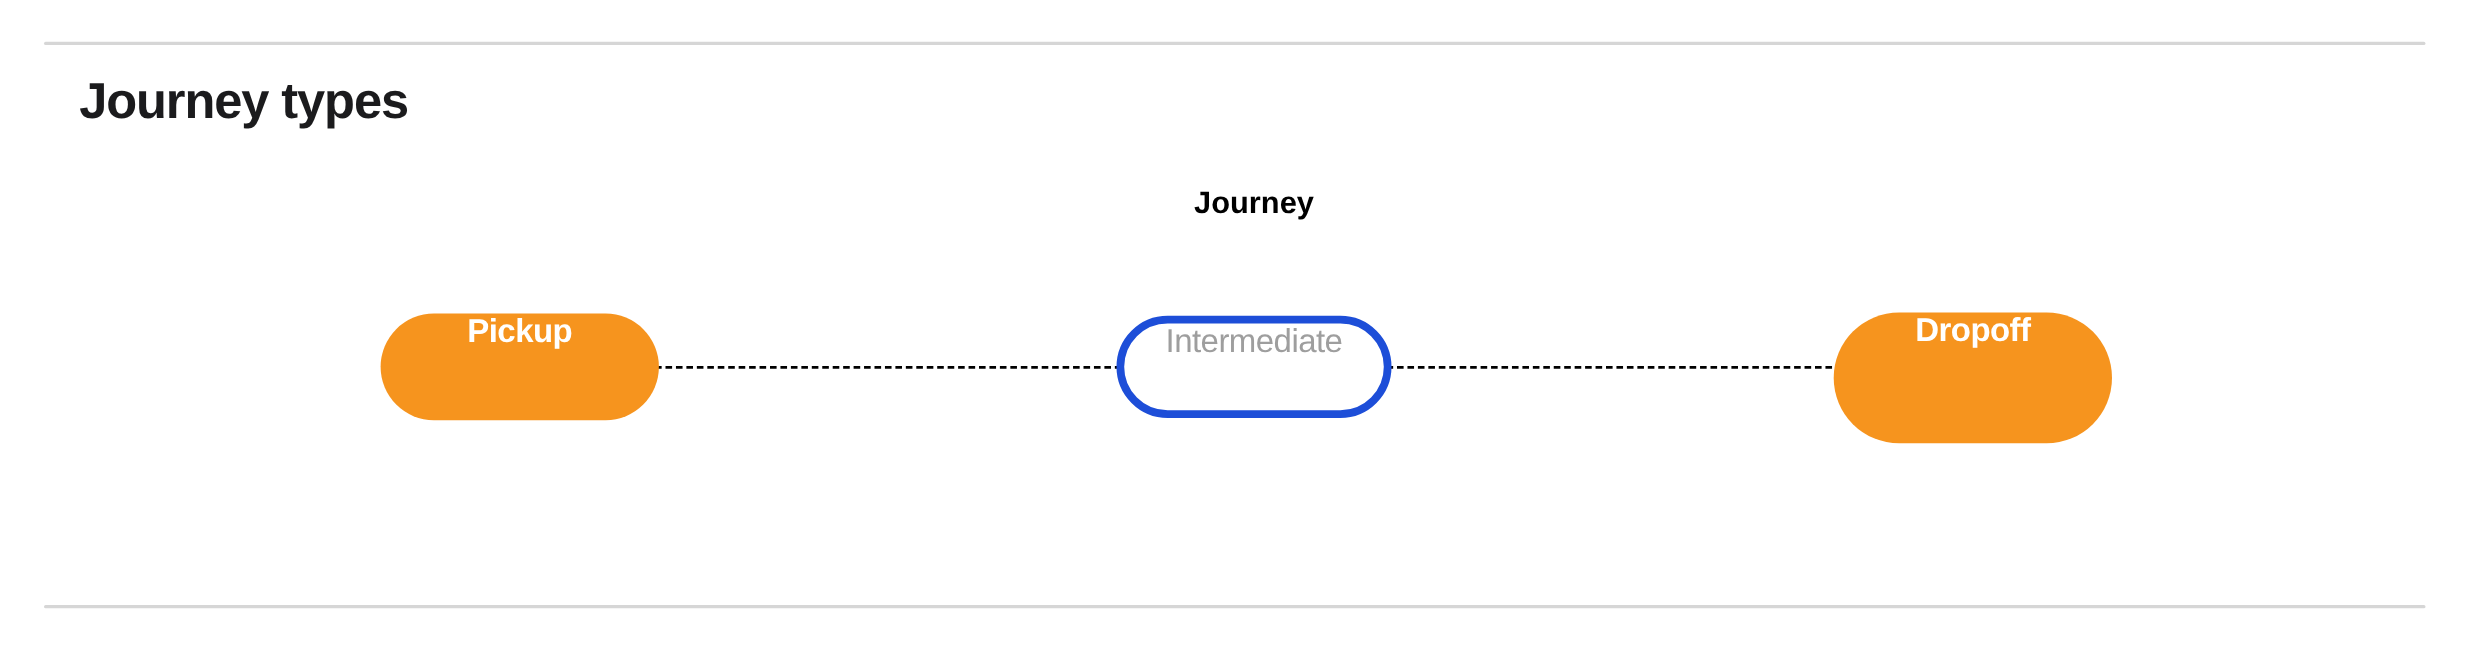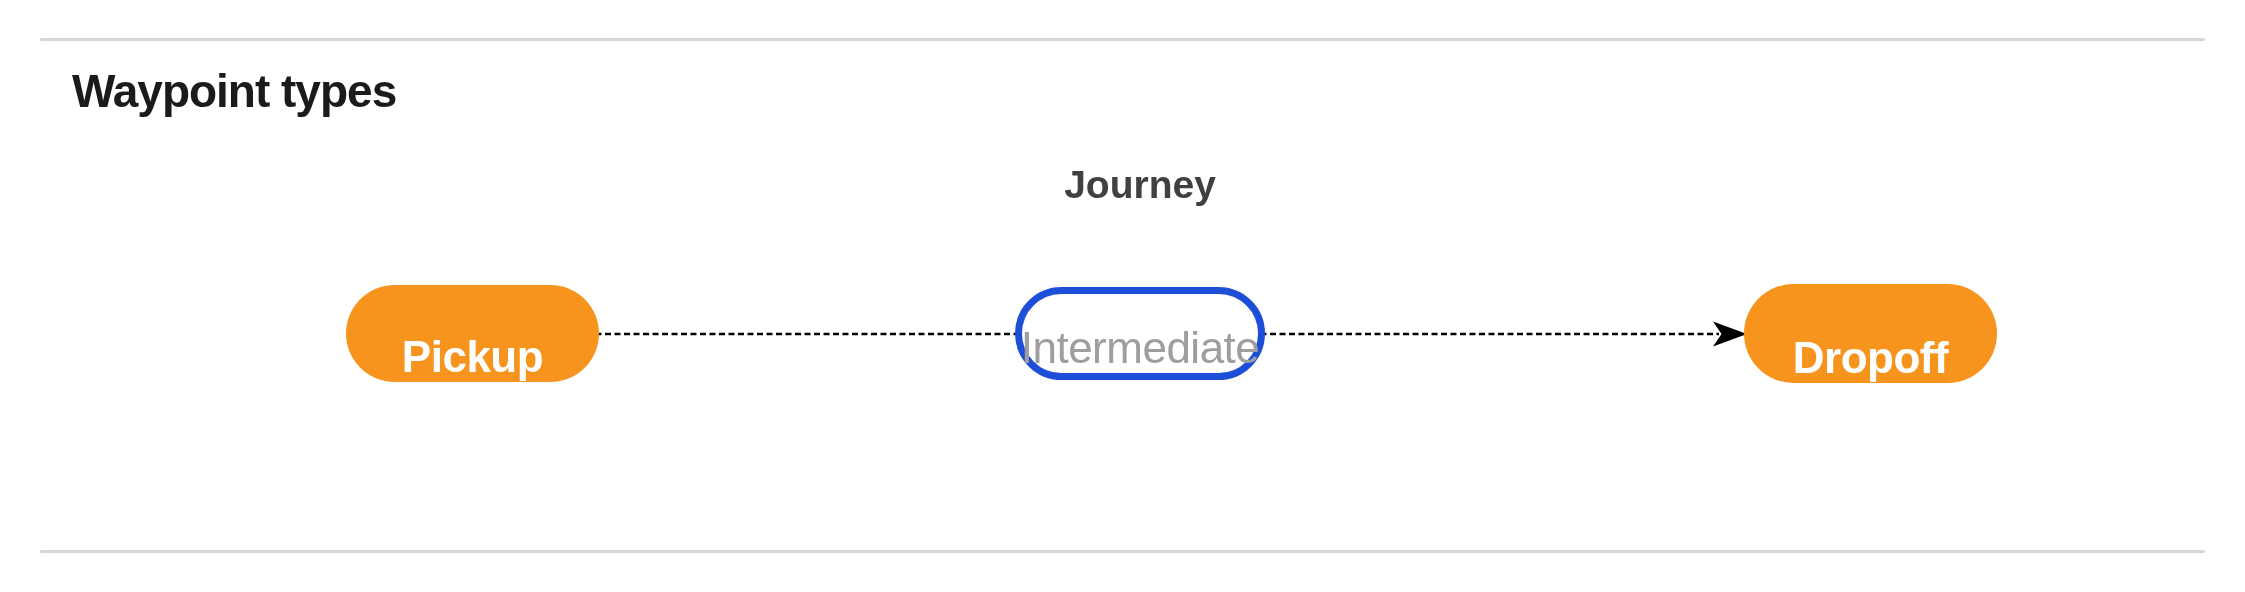--- a/index.html
+++ b/index.html
@@ -37,24 +37,24 @@
     letter-spacing: -1px;
     color: #1b1b1d;
   }
 
   .diagram-title {
     position: absolute;
     left: 990px;
     top: 167px;
     width: 300px;
     text-align: center;
-    font-size: 39px;
+    font-size: 28px;
     line-height: 36px;
     font-weight: 700;
-    color: #404040;
+    color: #000000;
   }
 
   .connector {
     position: absolute;
     left: 0;
     top: 0;
     width: 2245px;
     height: 592px;
     pointer-events: none;
   }
@@ -63,50 +63,50 @@
     stroke-width: 2.5;
     stroke-dasharray: 6 3.5;
     fill: none;
   }
   .arrow { fill: #000000; stroke: none; }
 
   .pill {
     position: absolute;
     box-sizing: border-box;
     display: flex;
-    align-items: flex-end;
+    align-items: flex-start;
     justify-content: center;
     border-radius: 60px;
-    font-size: 44px;
+    font-size: 30px;
     letter-spacing: -0.5px;
     white-space: nowrap;
   }
   .pill.terminal {
     background: #f6941e;
     color: #ffffff;
     font-weight: 700;
   }
   .pill.pickup   { left: 346px;  top: 285px; width: 253px; height: 97px; }
-  .pill.dropoff  { left: 1744px; top: 284px; width: 253px; height: 99px; }
+  .pill.dropoff  { left: 1667px; top: 284px; width: 253px; height: 119px; }
   .pill.intermediate {
     left: 1015px; top: 287px; width: 250px; height: 93px;
     background: #ffffff;
     border: 7px solid #1d4ed8;
     color: #9e9e9e;
     font-weight: 500;
   }
 </style>
 </head>
 <body>
 
 <div class="page">
 
   <div class="divider top"></div>
 
-  <h2 class="heading">Waypoint types</h2>
+  <h2 class="heading">Journey types</h2>
 
   <div class="diagram-title">Journey</div>
 
   <svg class="connector" viewBox="0 0 2245 592" aria-hidden="true">
     <line class="dash-line" x1="472" y1="334" x2="1719" y2="334"></line>
     <polygon class="arrow" points="1747,334 1713,321.5 1721.5,334 1713,346.5"></polygon>
   </svg>
 
   <div class="pill terminal pickup">
     <span>Pickup</span>

